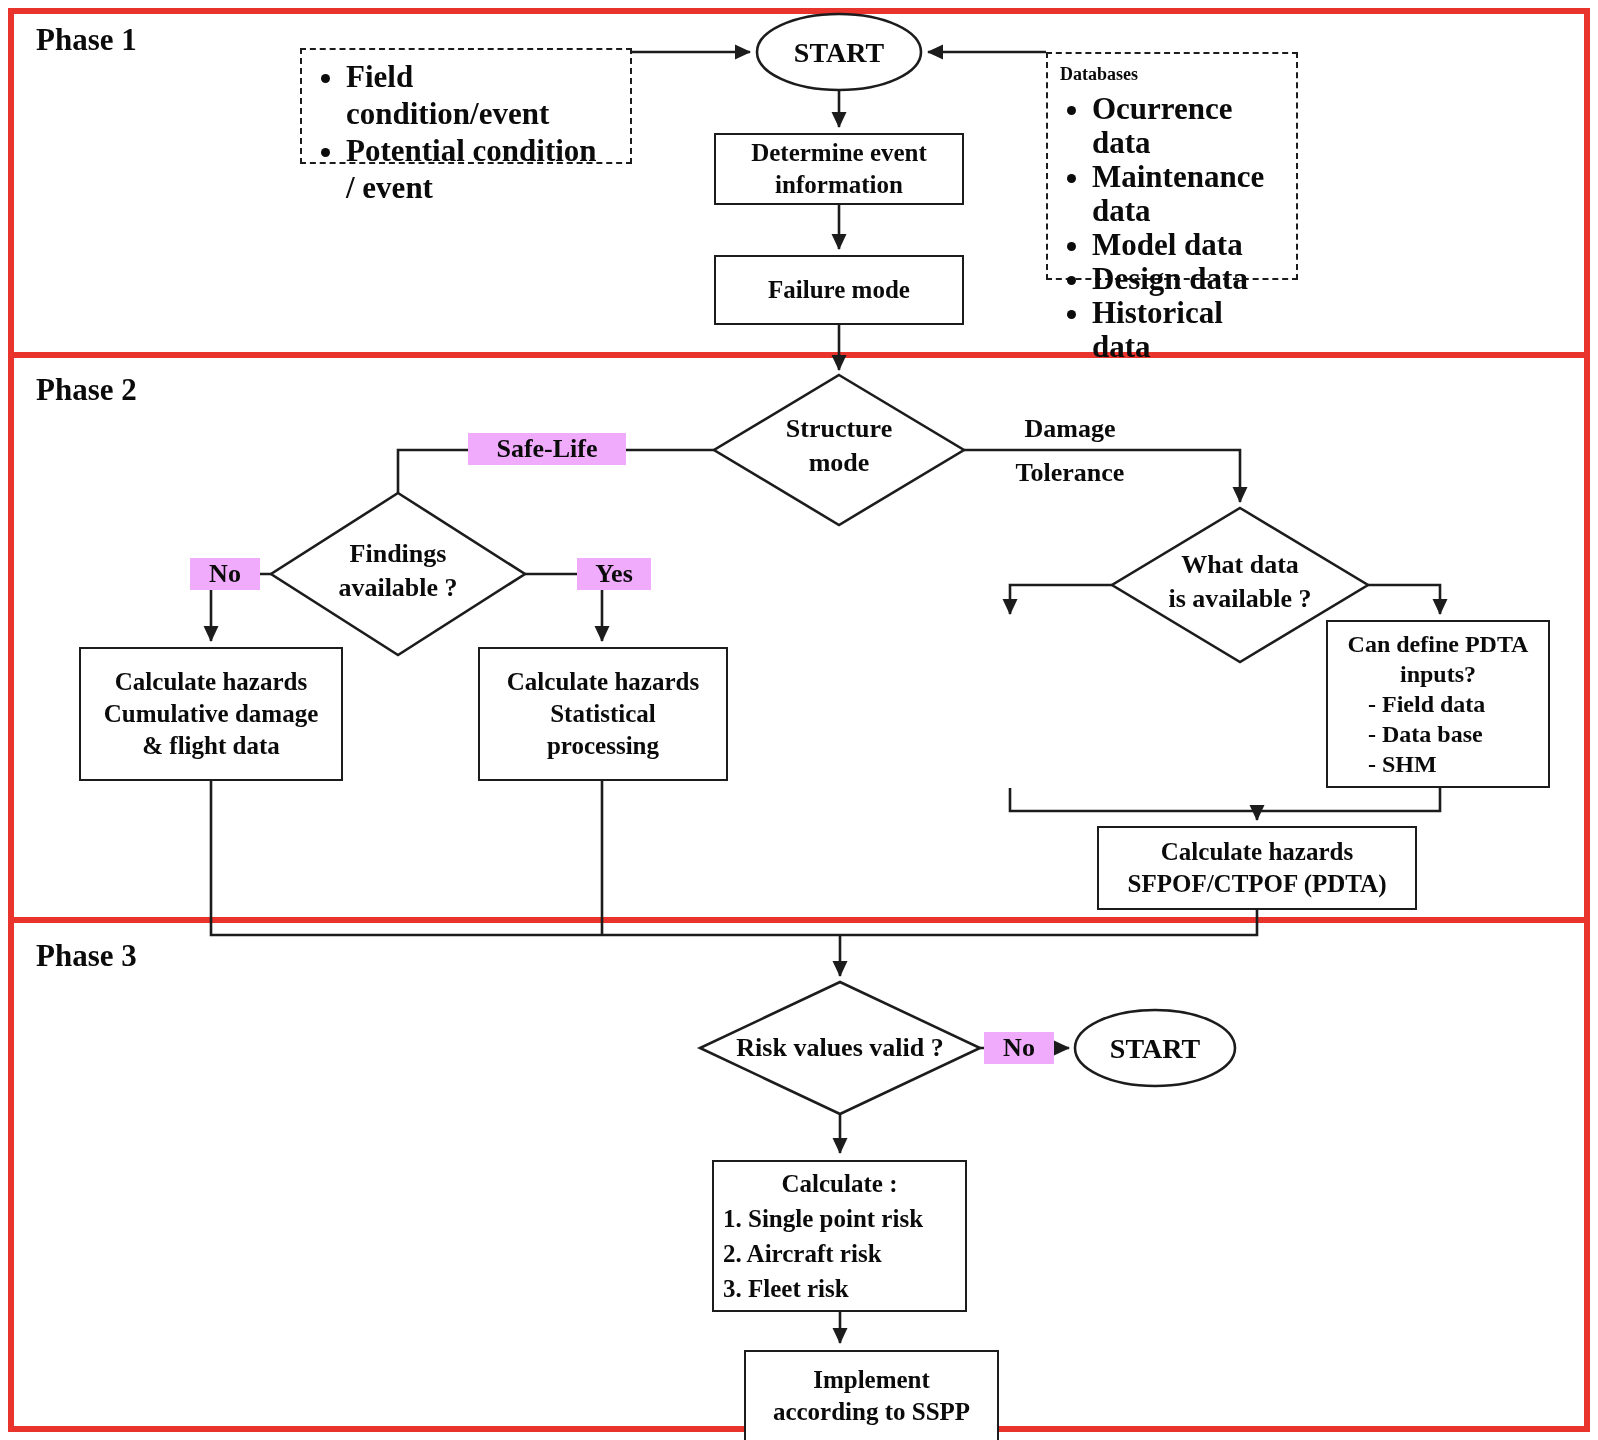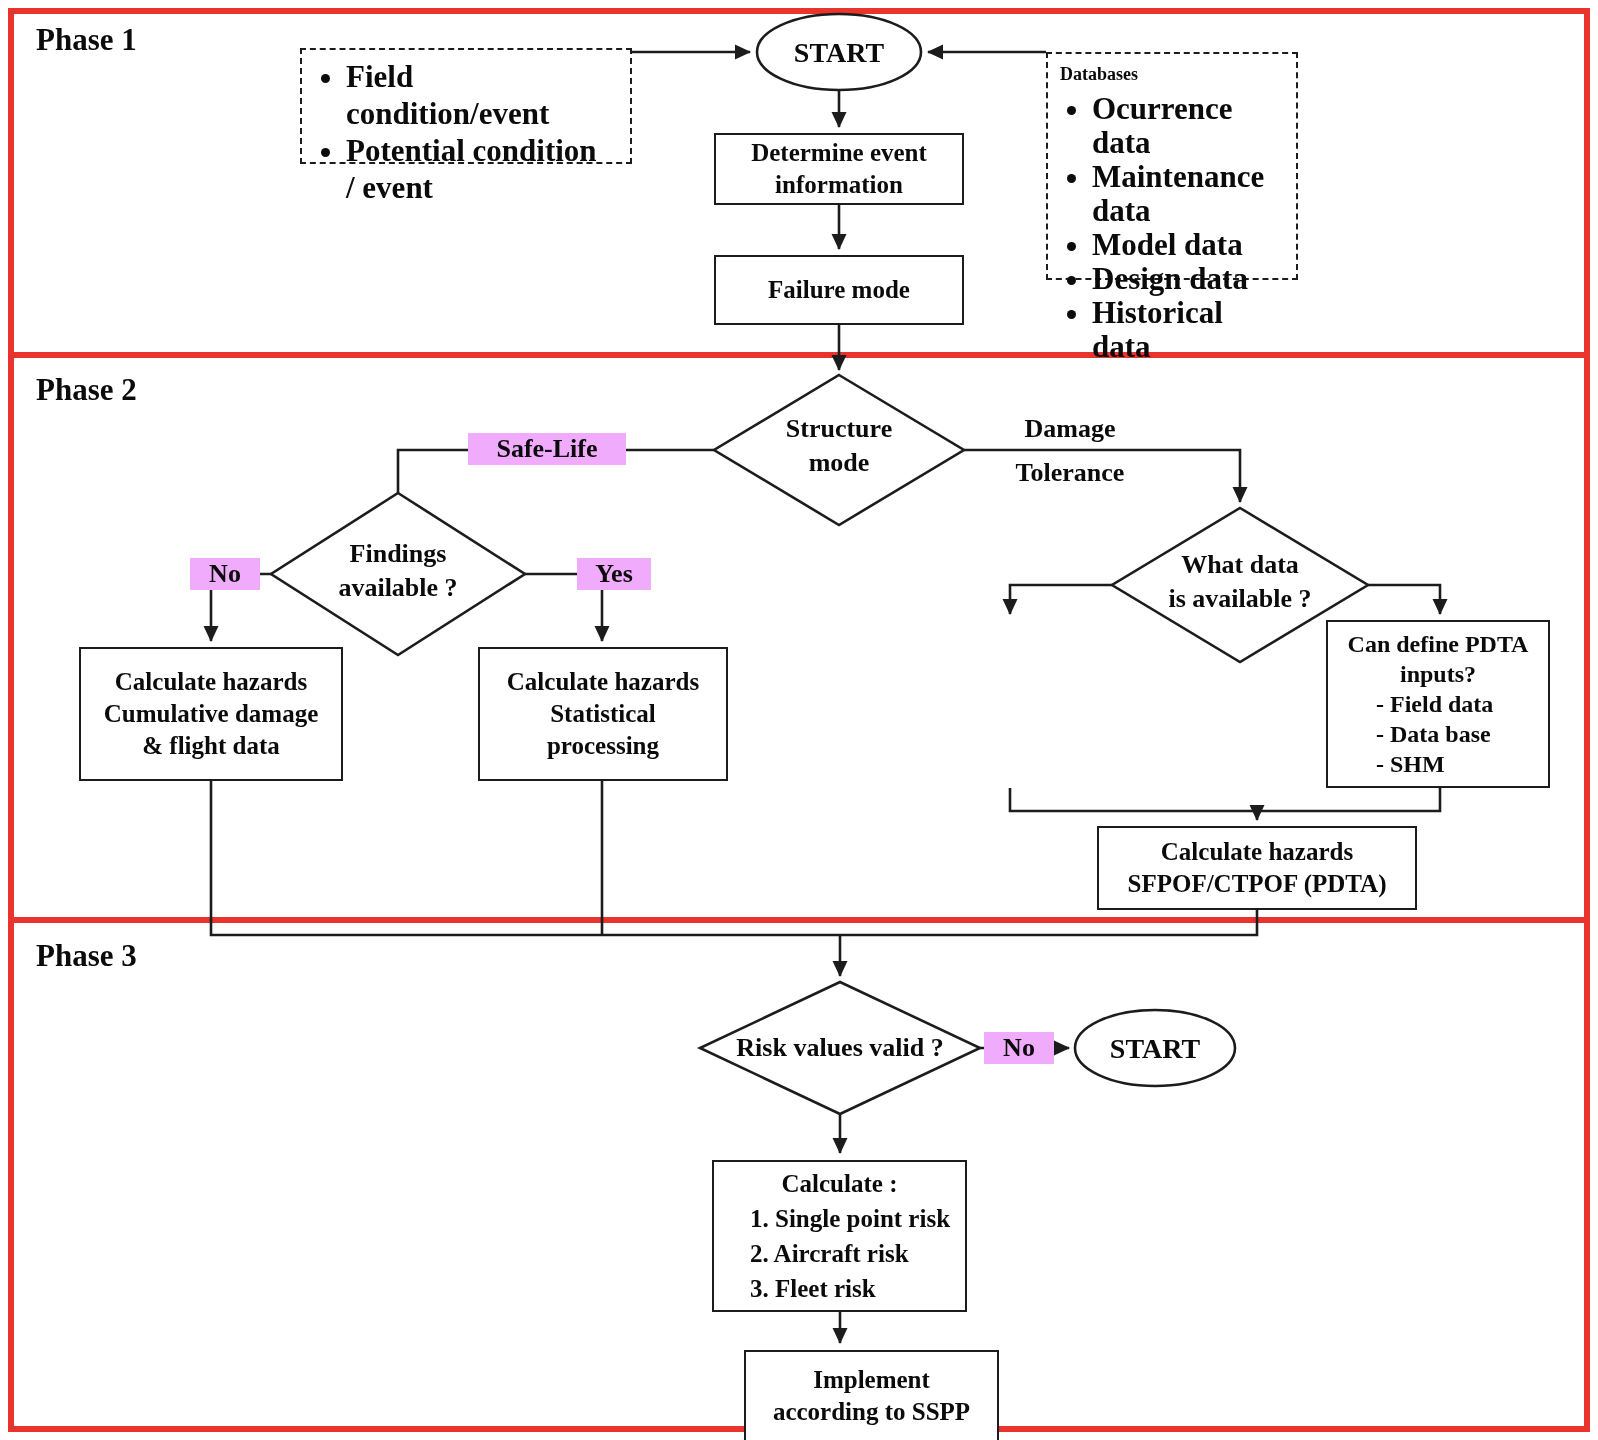--- a/index.html
+++ b/index.html
@@ -21,33 +21,33 @@
   .ln{stroke:var(--c-line);stroke-width:2.6;fill:none;}
   .shape{fill:#ffffff;stroke:var(--c-line);stroke-width:2.6;}
   #ah path{fill:var(--c-line);stroke:none;}
   .phase-label{position:absolute;left:36px;font-size:31px;font-weight:bold;}
   .node{position:absolute;border:2.6px solid var(--c-line);background:#fff;box-sizing:border-box;
     display:flex;flex-direction:column;justify-content:center;align-items:center;
     font-weight:bold;font-size:25px;line-height:32px;text-align:center;}
   .node.dashed{border:2.6px dashed var(--c-line);align-items:flex-start;justify-content:flex-start;
     text-align:left;}
   .node .block{width:100%;}
-  .node .item-left{align-self:flex-start;text-align:left;margin-left:8px;}
+  .node .item-left{align-self:flex-start;text-align:left;}
   .lbl{position:absolute;font-weight:bold;font-size:26px;line-height:32px;text-align:center;}
   .lbl.onwire{background:#f0abfc;padding:0 4px;}
   .dlabel{position:absolute;font-weight:bold;font-size:26px;line-height:34px;text-align:center;}
   ul.blist{margin:0;padding:0 0 0 44px;list-style:disc;}
   ul.blist li{font-weight:bold;font-size:31px;line-height:37px;}
   #conditions-note ul.blist li{max-width:262px;}
   #databases-note ul.blist li{max-width:196px;}
   #databases-note ul.blist li:nth-child(2){max-width:142px;}
   .note-title{font-weight:bold;font-size:18px;line-height:32px;padding:4px 0 2px 12px;}
   #box-can-define .item-left{padding-left:40px;line-height:30px;}
   #box-can-define .block{line-height:30px;}
-  #box-calc-risks .item-left{padding-left:28px;line-height:35px;}
+  #box-calc-risks .item-left{padding-left:9px;line-height:35px;}
   #box-calc-risks .block{line-height:35px;}
 </style>
 </head>
 <body>
 
 <div id="stage">
 
   <div class="redframe"></div>
   <div class="reddiv" style="top:352px;"></div>
   <div class="reddiv" style="top:917px;"></div>

